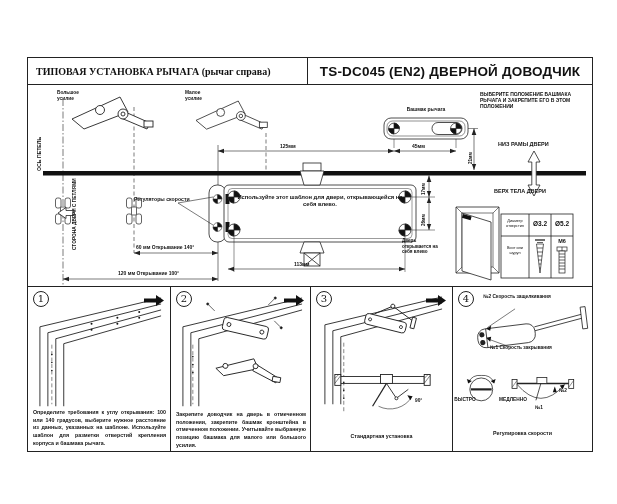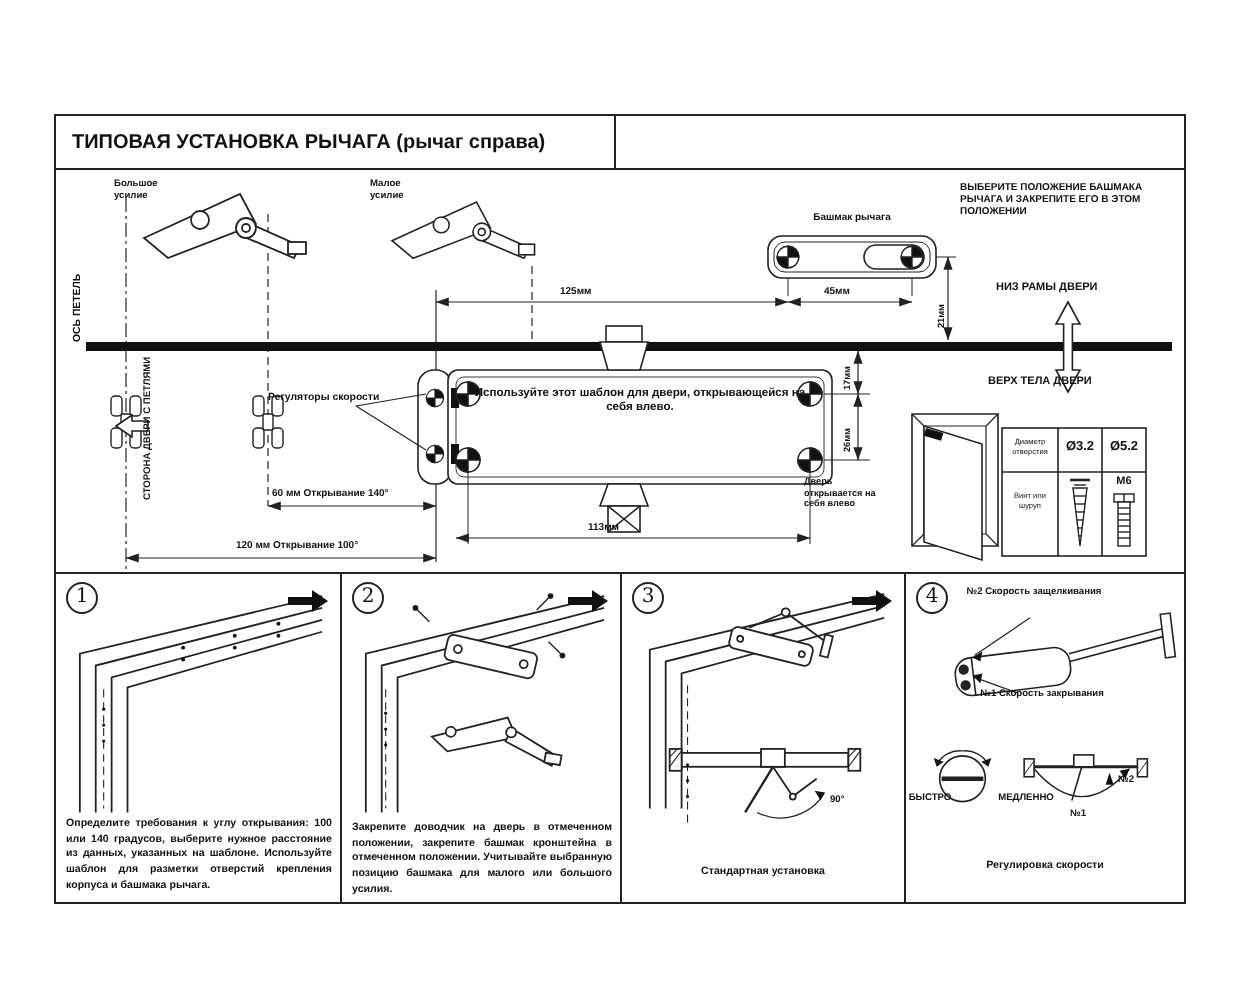--- a/index.html
+++ b/index.html
@@ -1,19 +1,19 @@
 <!DOCTYPE html>
 <html><head>
 <meta charset="utf-8">
 <style>
   html,body{margin:0;padding:0;background:#fff;}
   body{width:617px;height:504px;position:relative;font-family:"Liberation Sans",sans-serif;color:#111;overflow:hidden;}
   .sheet{position:absolute;left:27px;top:57px;width:564px;height:393px;border:1.6px solid #222;box-sizing:content-box;background:#fff;}
   .titlebar{position:absolute;left:0;top:0;width:564px;height:27px;border-bottom:1.6px solid #222;display:flex;box-sizing:border-box;}
-  .title-left{width:280px;border-right:1.2px solid #222;box-sizing:border-box;font-size:10px;font-weight:bold;display:flex;align-items:center;padding-left:8px;}
+  .title-left{width:280px;border-right:1.2px solid #222;box-sizing:border-box;font-size:10px;font-weight:bold;display:flex;align-items:center;padding-left:8px;font-family:Liberation Serif, serif;}
   .title-right{flex:1;font-size:13.5px;font-weight:bold;display:flex;align-items:center;justify-content:center;letter-spacing:.2px;}
   .template{position:absolute;left:0;top:27px;width:564px;height:201px;}
   .template > svg{position:absolute;left:0;top:0;}
   .lbl{position:absolute;font-weight:bold;color:#111;line-height:1.2;}
   .f38{font-size:3.8px;}.f46{font-size:4.6px;}.f48{font-size:4.8px;}.f5{font-size:5px;}
   .f52{font-size:5.2px;}.f55{font-size:5.5px;}.f58{font-size:5.8px;}.f65{font-size:6.5px;}
   .ctr{text-align:center;}.nw{white-space:nowrap;}
   .rot{transform:rotate(-90deg);transform-origin:0 0;white-space:nowrap;}
   .panels{position:absolute;left:0;top:228px;width:564px;height:165px;border-top:1.6px solid #222;box-sizing:border-box;display:flex;}
   .panel{position:relative;height:100%;border-right:1.2px solid #222;box-sizing:border-box;}
@@ -25,20 +25,21 @@
   .nexta{position:absolute;right:6px;top:8px;z-index:2;}
   .cap{position:absolute;font-size:5.3px;font-weight:bold;line-height:1.45;text-align:justify;color:#111;z-index:2;}
 </style>
 </head>
 <body>
 
 <div class="sheet">
 
   <div class="titlebar">
     <div class="title-left">ТИПОВАЯ УСТАНОВКА РЫЧАГА (рычаг справа)</div>
+    <div class="title-right">TS-DC045 (EN2) ДВЕРНОЙ ДОВОДЧИК</div>
   </div>
 
   <div class="template">
     <svg width="564" height="201" viewBox="0 0 564 201">
       <defs>
         <marker id="arr" markerWidth="8" markerHeight="6" refX="6.4" refY="3" orient="auto-start-reverse" markerUnits="userSpaceOnUse">
           <path d="M0,0.7 L6.5,3 L0,5.3 Z" fill="#222"></path>
         </marker>
         <g id="datumI">
           <circle r="6" fill="#fff" stroke="#222" stroke-width=".8"></circle>

